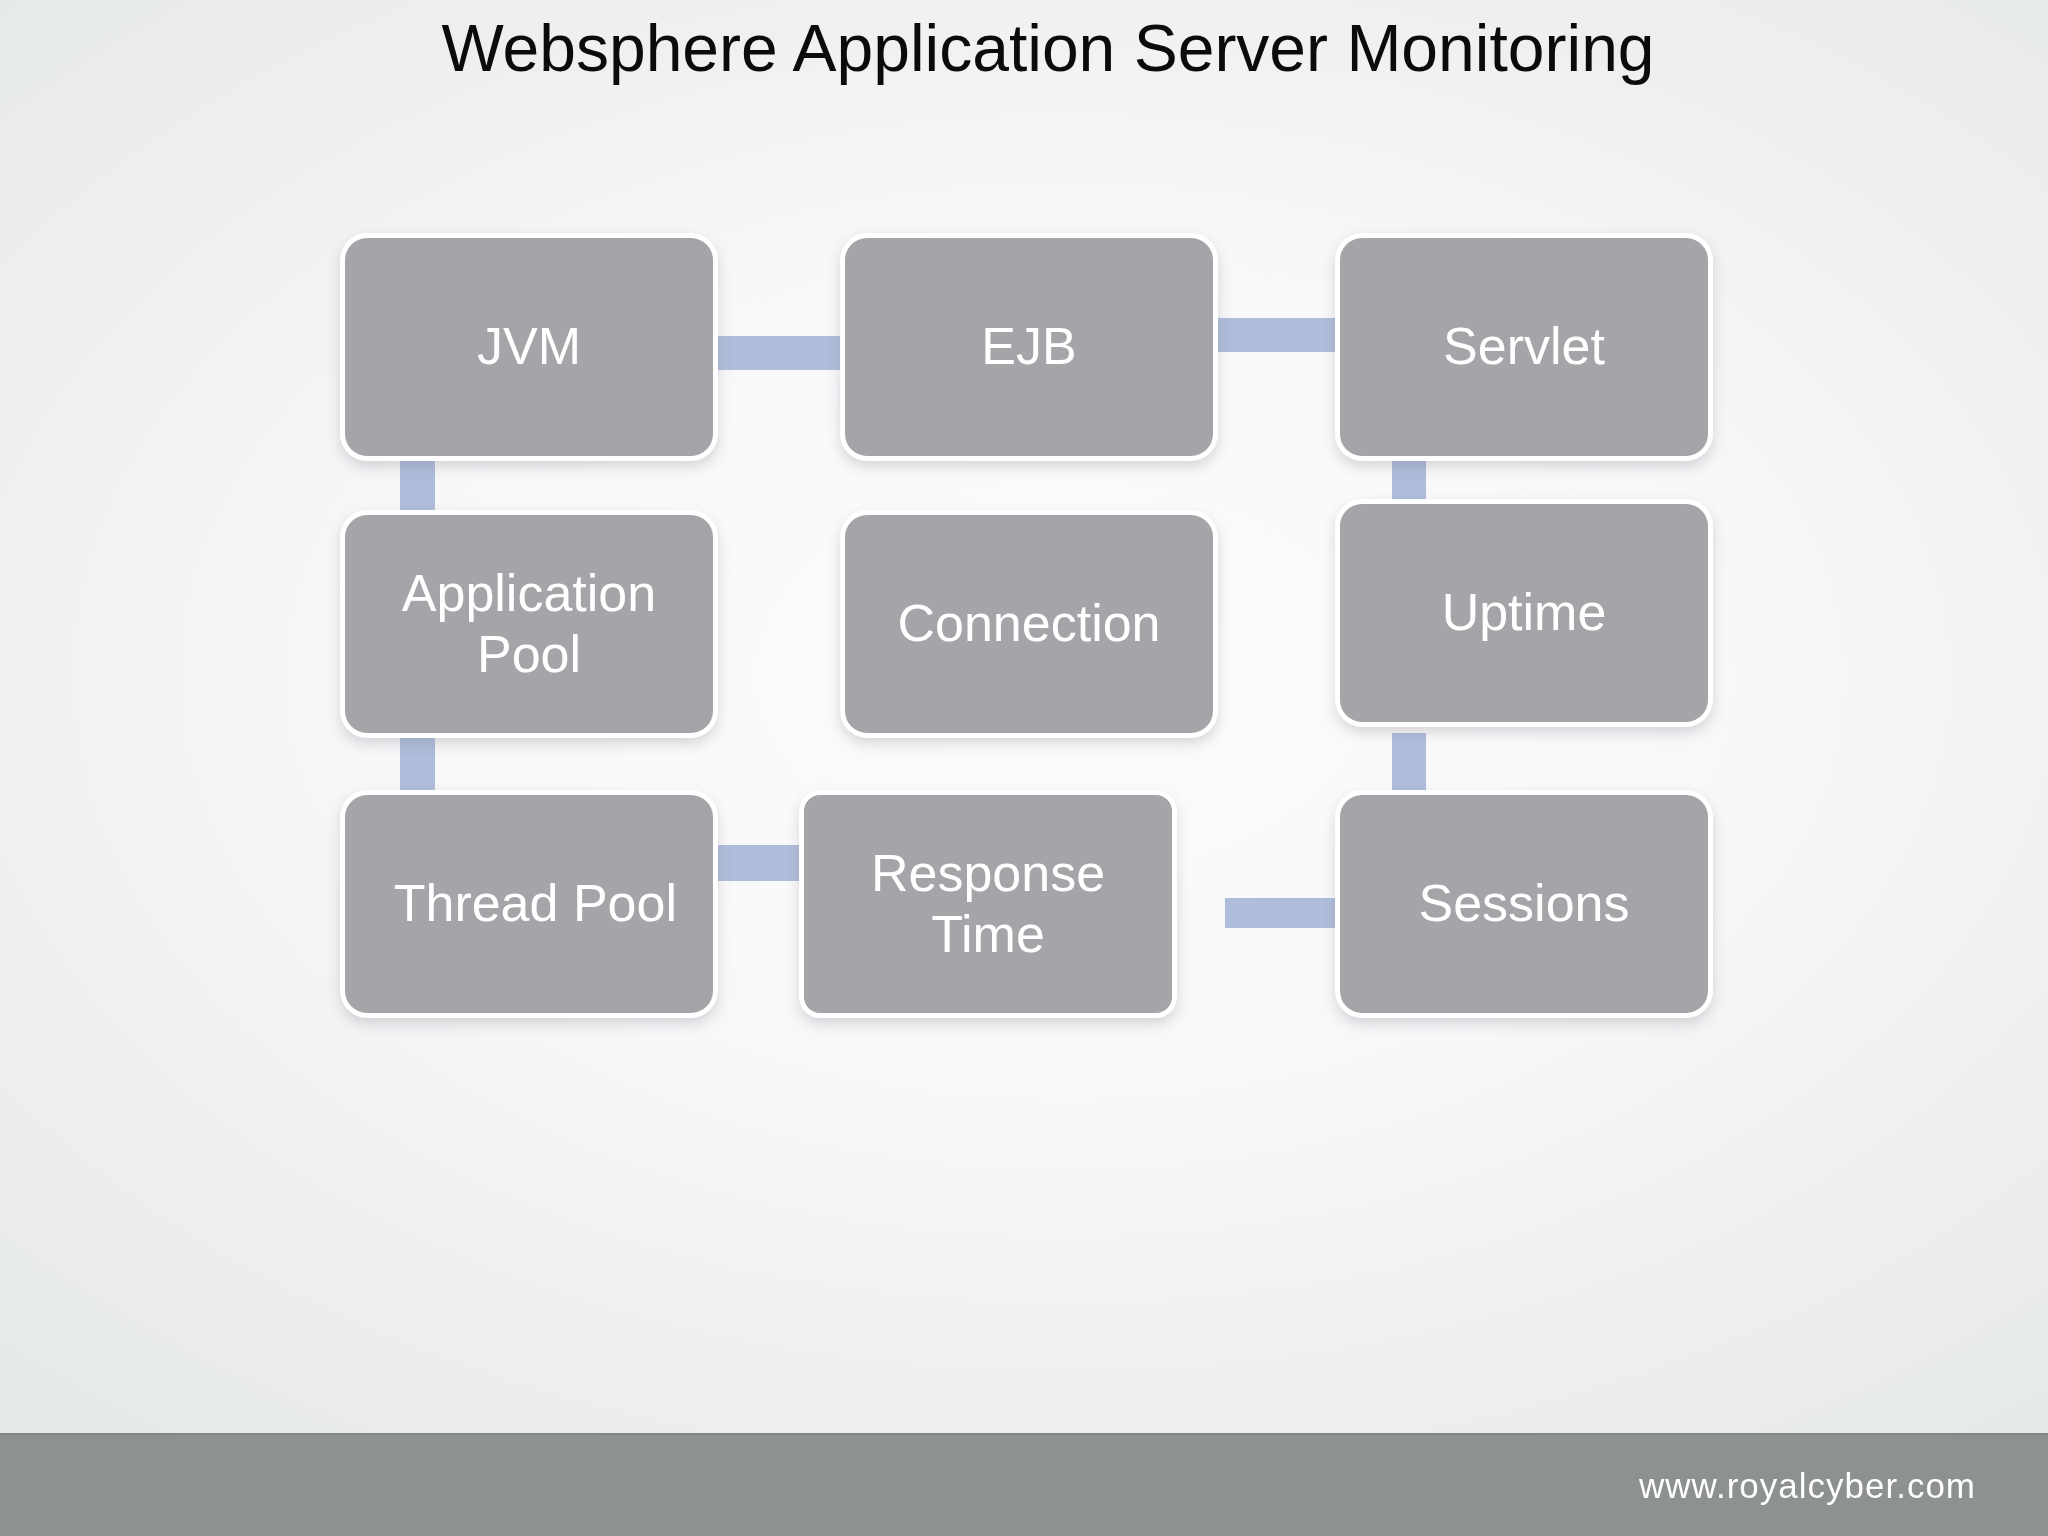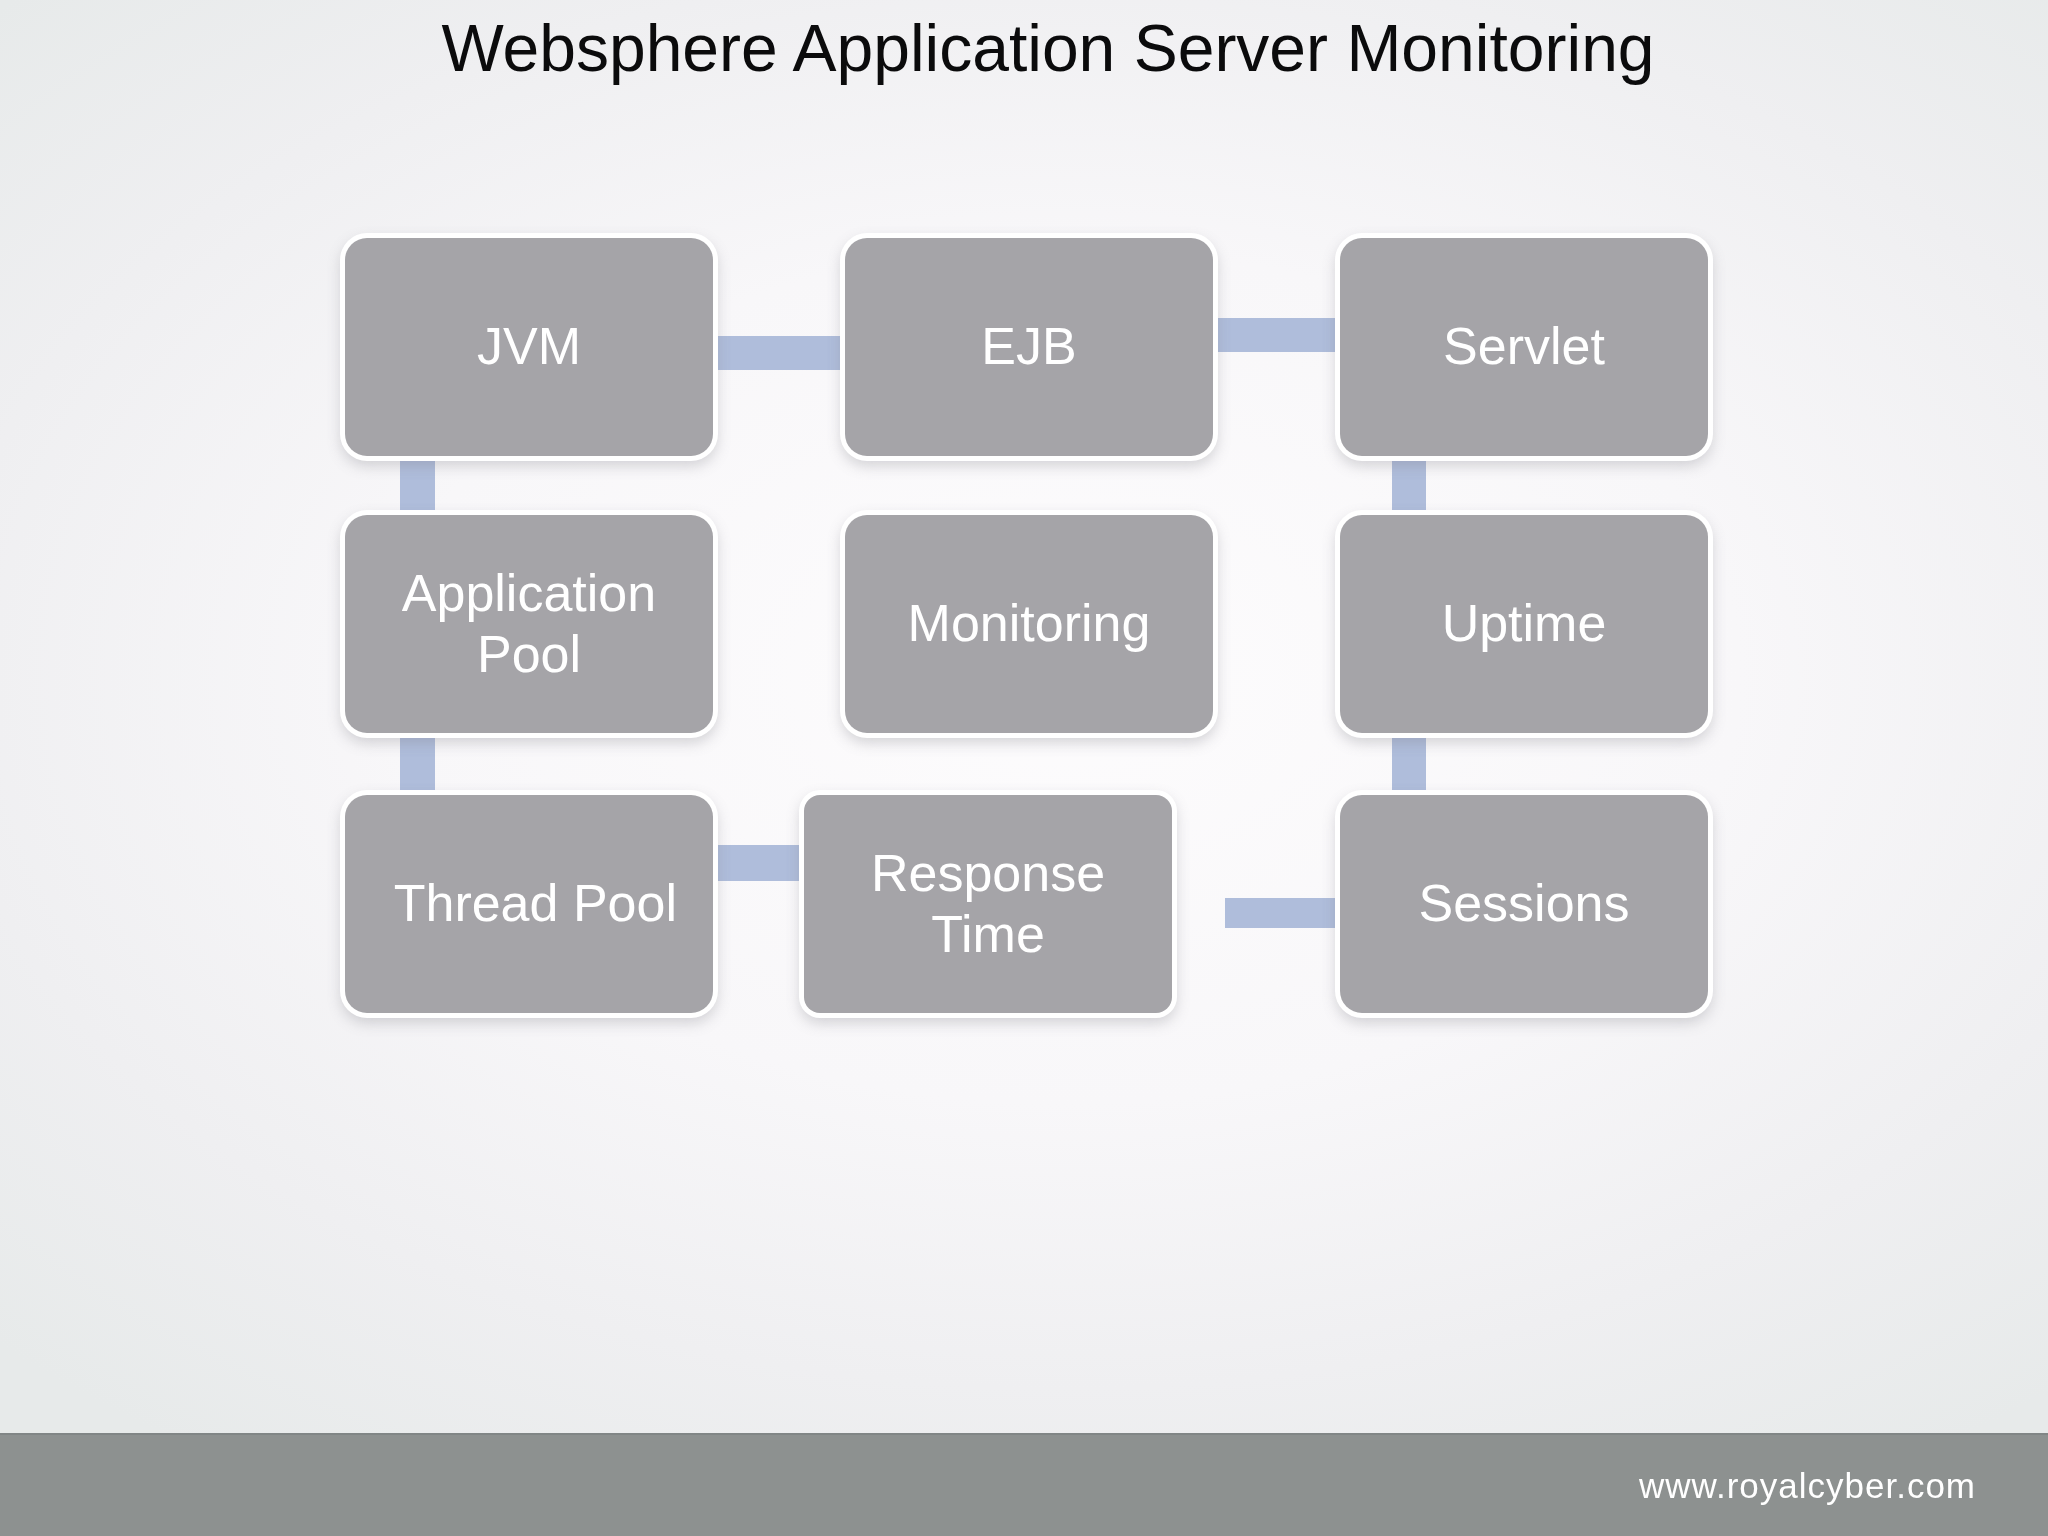--- a/index.html
+++ b/index.html
@@ -61,21 +61,21 @@
     color: var(--box-text, #ffffff);
     font-size: 52px;
     line-height: 1.18;
     text-align: center;
   }
   #node-jvm             { left: 345px;  top: 238px; }
   #node-ejb             { left: 845px;  top: 238px; }
   #node-servlet         { left: 1340px; top: 238px; }
   #node-connection-pool { left: 345px;  top: 515px; }
   #node-transaction     { left: 845px;  top: 515px; }
-  #node-uptime          { left: 1340px; top: 515px; }
+  #node-uptime          { left: 1340px; top: 504px; }
   #node-thread-pool     { left: 345px;  top: 795px; justify-content: flex-end; }
   #node-response-time   { left: 804px;  top: 795px; border-radius: 16px; }
   #node-sessions        { left: 1340px; top: 795px; }
 
   
   .footer {
     position: absolute;
     left: 0; top: 1433px;
     width: 100%; height: 103px;
     background: var(--footer-bar, #8d9190);
@@ -118,21 +118,21 @@
     <div class="node" id="node-ejb">
       <span class="node-label">EJB</span>
     </div>
     <div class="node" id="node-servlet">
       <span class="node-label">Servlet</span>
     </div>
     <div class="node" id="node-connection-pool">
       <span class="node-label">Application Pool</span>
     </div>
     <div class="node" id="node-transaction">
-      <span class="node-label">Monitoring</span>
+      <span class="node-label">Connection</span>
     </div>
     <div class="node" id="node-uptime">
       <span class="node-label">Uptime</span>
     </div>
     <div class="node" id="node-thread-pool">
       <span class="node-label">Thread Pool</span>
     </div>
     <div class="node" id="node-response-time">
       <span class="node-label">Response Time</span>
     </div>

